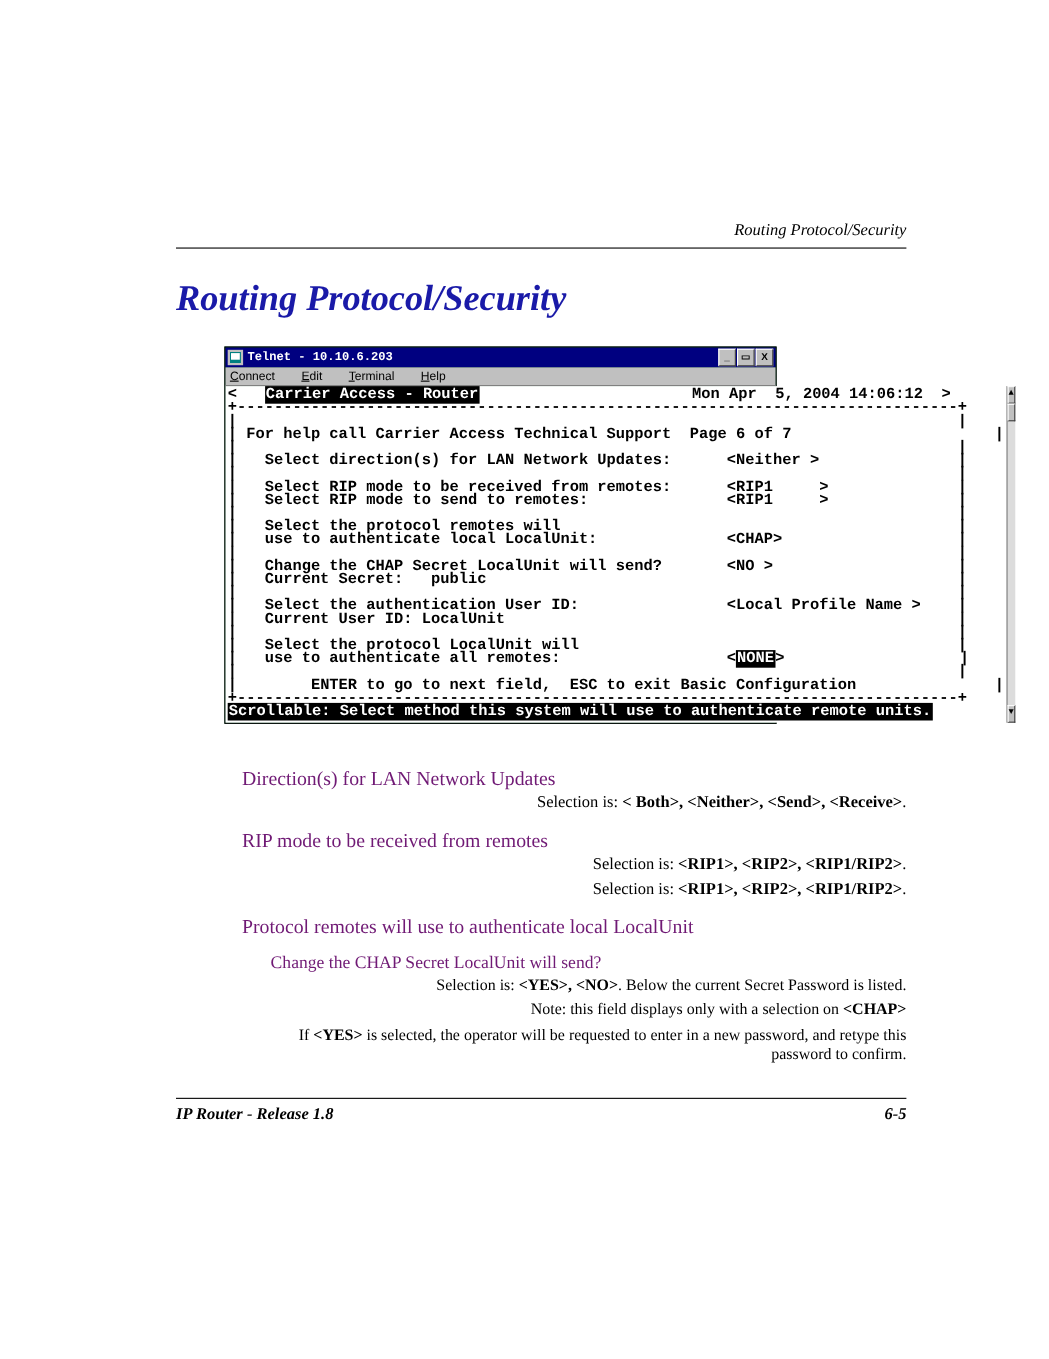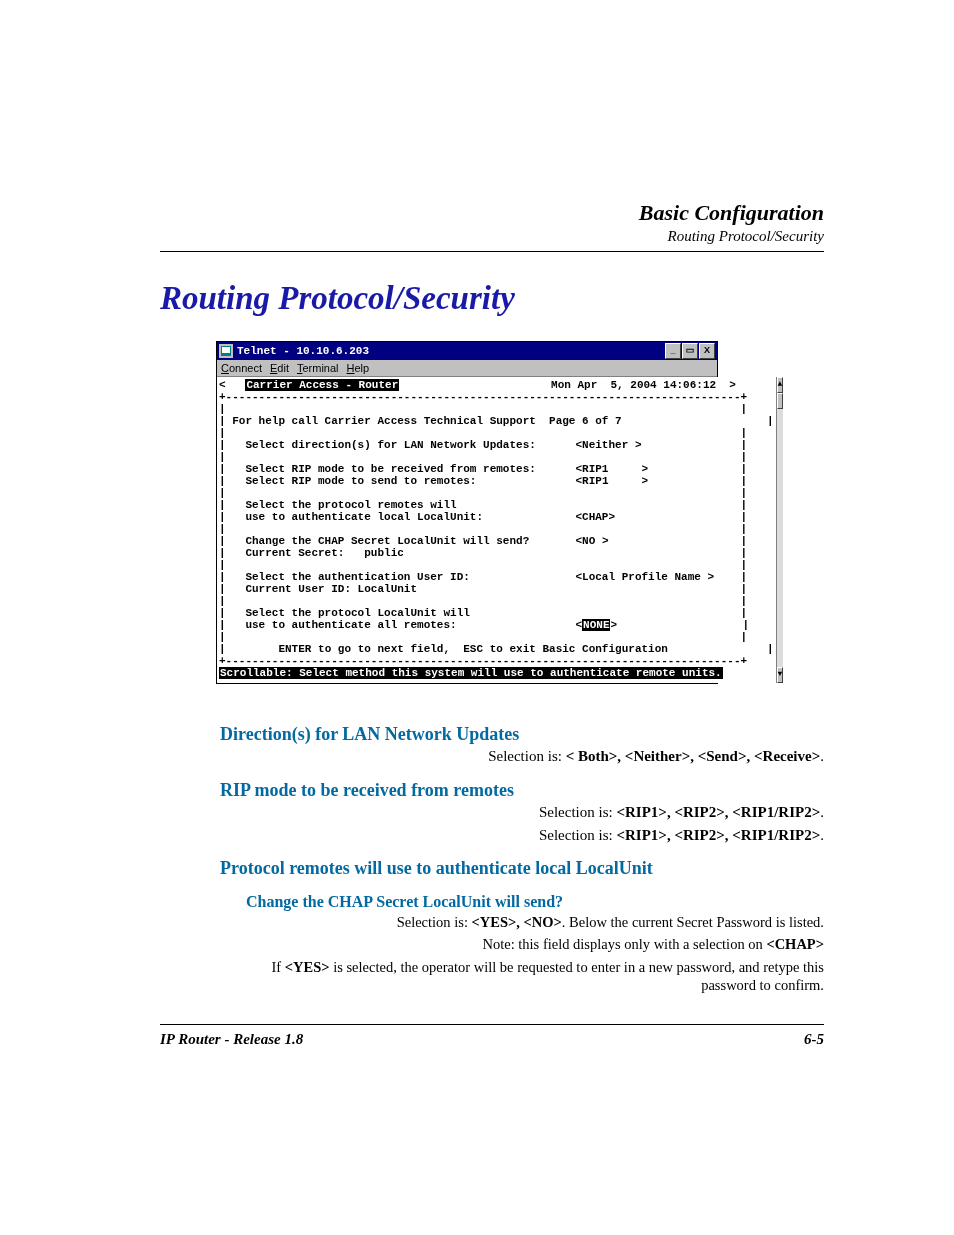--- a/index.html
+++ b/index.html
@@ -35,21 +35,21 @@
   h1.page-title {
     color: #1a1aa8;
     font-style: italic;
     font-weight: bold;
     font-size: 33px;
     margin: 0 0 24px 0;
   }
   
   .telnet {
     width: 500px;
-    margin: 0 0 40px 56px;
+    margin: 0 0 40px 44px;
     border: 1px solid #000;
     background: #14532d;
     font-family: "Courier New", monospace;
   }
   .titlebar {
     display: flex;
     align-items: center;
     background: #000080;
     color: #fff;
     height: 18px;
@@ -79,34 +79,34 @@
     color: #000;
     font-family: Arial, sans-serif;
     font-weight: bold;
   }
   .menubar {
     background: #c0c0c0;
     font-family: "MS Sans Serif","Tahoma",Arial,sans-serif;
     font-size: 11px;
     padding: 2px 4px;
     display: flex;
-    gap: 8px;
+    gap: 24px;
     border-bottom: 1px solid #808080;
   }
   .menubar .mitem { }
   .menubar .mitem .ul { text-decoration: underline; }
   .term-wrap {
     display: flex;
     background: #fff;
   }
   .term {
     flex: 1;
     background: #fff;
     color: #000;
-    font-size: 11px;
+    font-size: 14px;
     line-height: 12px;
     padding: 2px 2px 4px 2px;
     white-space: pre;
     font-weight: bold;
   }
   .inv { background: #000; color: #fff; padding: 0 1px; }
   .scrollbar {
     width: 16px;
     background: #dcdcdc;
     border-left: 1px solid #808080;
@@ -127,22 +127,22 @@
     background: #c0c0c0;
     border: 1px solid #fff;
     border-right-color: #404040;
     border-bottom-color: #404040;
     margin: 0;
   }
   .strack { flex: 1; }
 
   .doc-sections { margin-left: 60px; }
   .sec-h {
-    color: #0369a1;
-    font-weight: bold;
+    color: #701a75;
+    font-weight: normal;
     font-size: 18px;
     margin: 14px 0 2px 0;
   }
   .sec-p {
     font-size: 15px;
     margin: 0 0 4px 0;
     line-height: 1.25;
     text-align: right;
   }
   .sub { margin-left: 26px; }
@@ -161,21 +161,20 @@
     font-weight: bold;
     font-size: 15px;
     gap: 44px;
   }
 </style>
 </head>
 <body>
 
 <div class="page">
   <div class="running-head">
-    <div class="rh1">Basic Configuration</div>
     <div class="rh2">Routing Protocol/Security</div>
   </div>
   <hr class="rule">
 
   <h1 class="page-title">Routing Protocol/Security</h1>
 
   <div class="telnet">
     <div class="titlebar">
       <span class="appicon">
         <svg viewBox="0 0 10 10">

